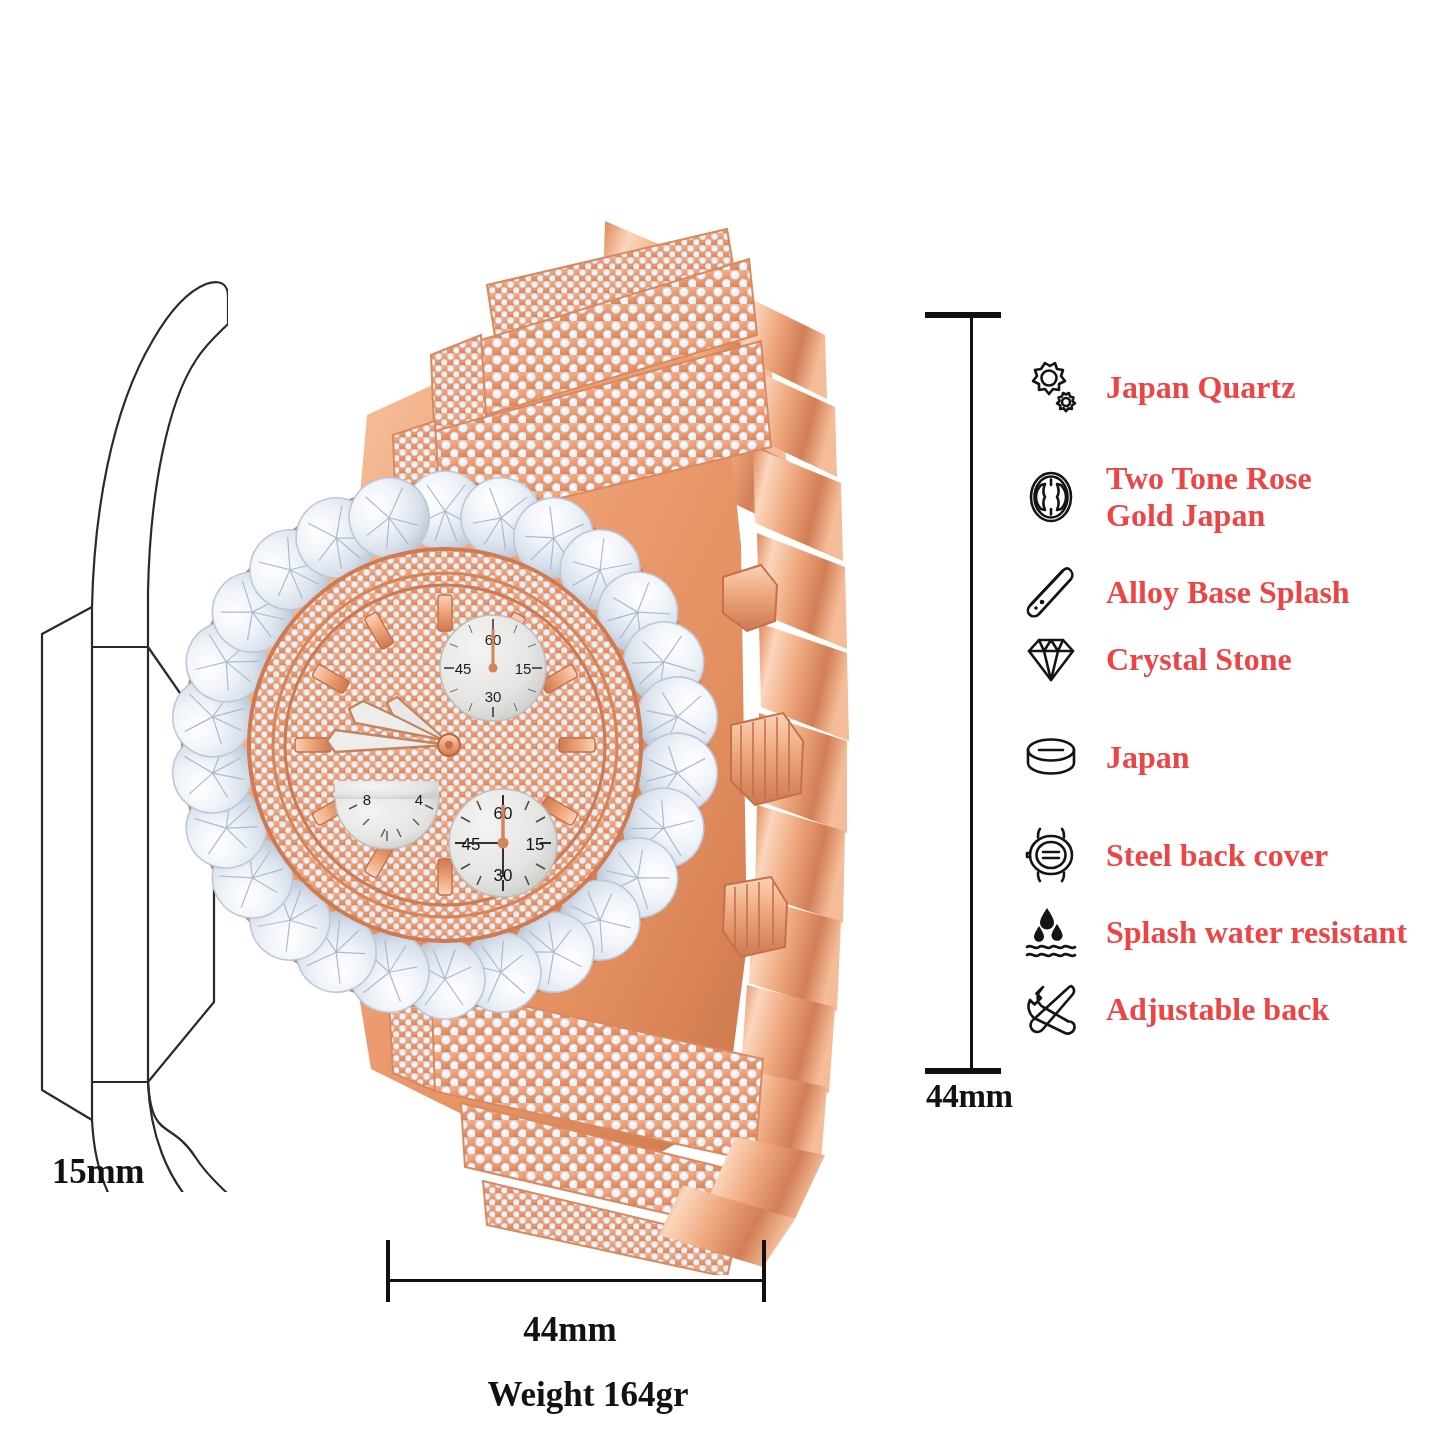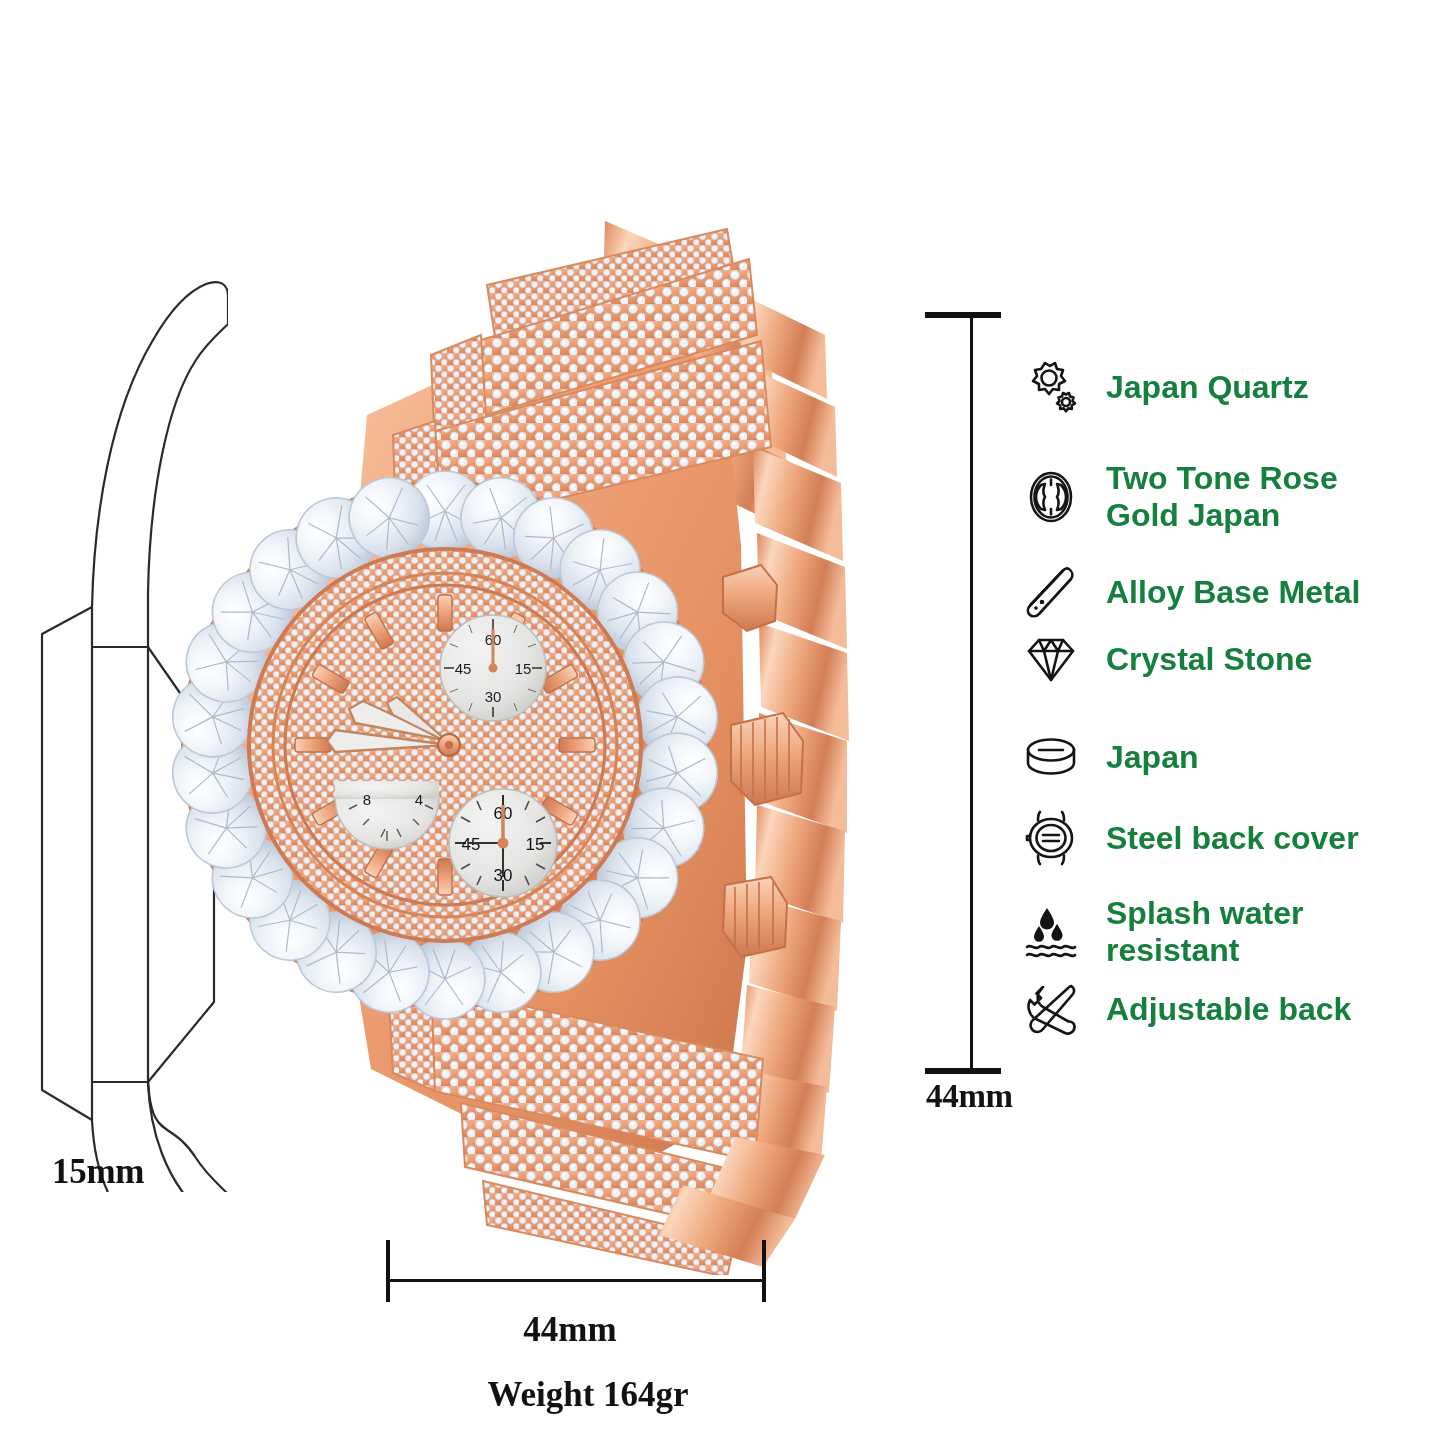--- a/index.html
+++ b/index.html
@@ -50,25 +50,25 @@
   #label-weight { left:0; right:0; top:1375px; text-align:center; font-size:35px; width:1440px;margin-left:19px; }
   #label-weight span { display:inline-block; margin-left:-302px; }
 
   
   #spec-list { position:absolute; left:1014px; top:350px; width:420px; height:700px; }
   .spec-row { position:absolute; left:0; display:flex; align-items:center; }
   .spec-icon { width:74px; height:74px; flex:0 0 74px; display:flex; align-items:center; justify-content:center; }
   .spec-icon svg { display:block; }
   .spec-text {
     margin-left:18px;
-    font-family:Liberation Sans, sans-serif;
+    font-family:Liberation Serif, serif;
     font-weight:bold;
     font-size:32px;
     line-height:37px;
-    color:#15803d;
+    color:#ef4444;
     white-space:pre-line;
   }
   .ic { fill:none; stroke:#141414; stroke-width:2.6; stroke-linecap:round; stroke-linejoin:round; }
   .ic-f { fill:#141414; stroke:none; }
 </style>
 </head>
 <body>
 
 <div class="stage">
 
@@ -443,21 +443,21 @@
       <div class="spec-icon">
         <svg width="64" height="64" viewBox="0 0 64 64">
           <g class="ic">
             <path d="M50 9 C 53.5 11.5, 54.5 15.5, 52 19 L 20 54 C 17 57, 13 57, 10.5 54.5 C 8 52, 8.5 48, 11.5 45 L 44 10.5 C 46.5 7.8, 48 7.8, 50 9 Z"></path>
             <path d="M44 10.5 L11.5 45"></path>
           </g>
           <circle class="ic-f" cx="23" cy="42" r="2.3"></circle>
           <circle class="ic-f" cx="17" cy="48" r="1.8"></circle>
         </svg>
       </div>
-      <div class="spec-text">Alloy Base Metal</div>
+      <div class="spec-text">Alloy Base Splash</div>
     </div>
 
     <div class="spec-row" style="top:272px;">
       <div class="spec-icon">
         <svg width="64" height="64" viewBox="0 0 64 64">
           <g class="ic">
             <path d="M10 24 L20 13 L44 13 L54 24 L32 53 Z"></path>
             <path d="M10 24 L54 24"></path>
             <path d="M20 13 L25 24 L32 13 L39 24 L44 13"></path>
             <path d="M25 24 L32 53 L39 24"></path>
@@ -473,21 +473,21 @@
           <g class="ic" stroke-width="3">
             <ellipse cx="32" cy="25" rx="23" ry="10.5"></ellipse>
             <path d="M9 25 L9 38 C 9 43.8, 19.3 48.5, 32 48.5 C 44.7 48.5, 55 43.8, 55 38 L 55 25"></path>
             <path d="M20 25 L44 25"></path>
           </g>
         </svg>
       </div>
       <div class="spec-text">Japan</div>
     </div>
 
-    <div class="spec-row" style="top:451px;">
+    <div class="spec-row" style="top:468px;">
       <div class="spec-icon">
         <svg width="64" height="64" viewBox="0 0 64 64">
           <g class="ic" stroke-width="2.6">
             <ellipse cx="32" cy="32" rx="21" ry="19"></ellipse>
             <ellipse cx="32" cy="32" rx="14.5" ry="13"></ellipse>
             <path d="M24 29 L40 29 M24 35 L40 35"></path>
             <path d="M19 14.5 C 19 9, 20 7, 21 6 M45 14.5 C 45 9, 44 7, 43 6"></path>
             <path d="M19 49.5 C 19 55, 20 57, 21 58 M45 49.5 C 45 55, 44 57, 43 58"></path>
             <path d="M11 30 L8 30 L8 34 L11 34"></path>
           </g>

